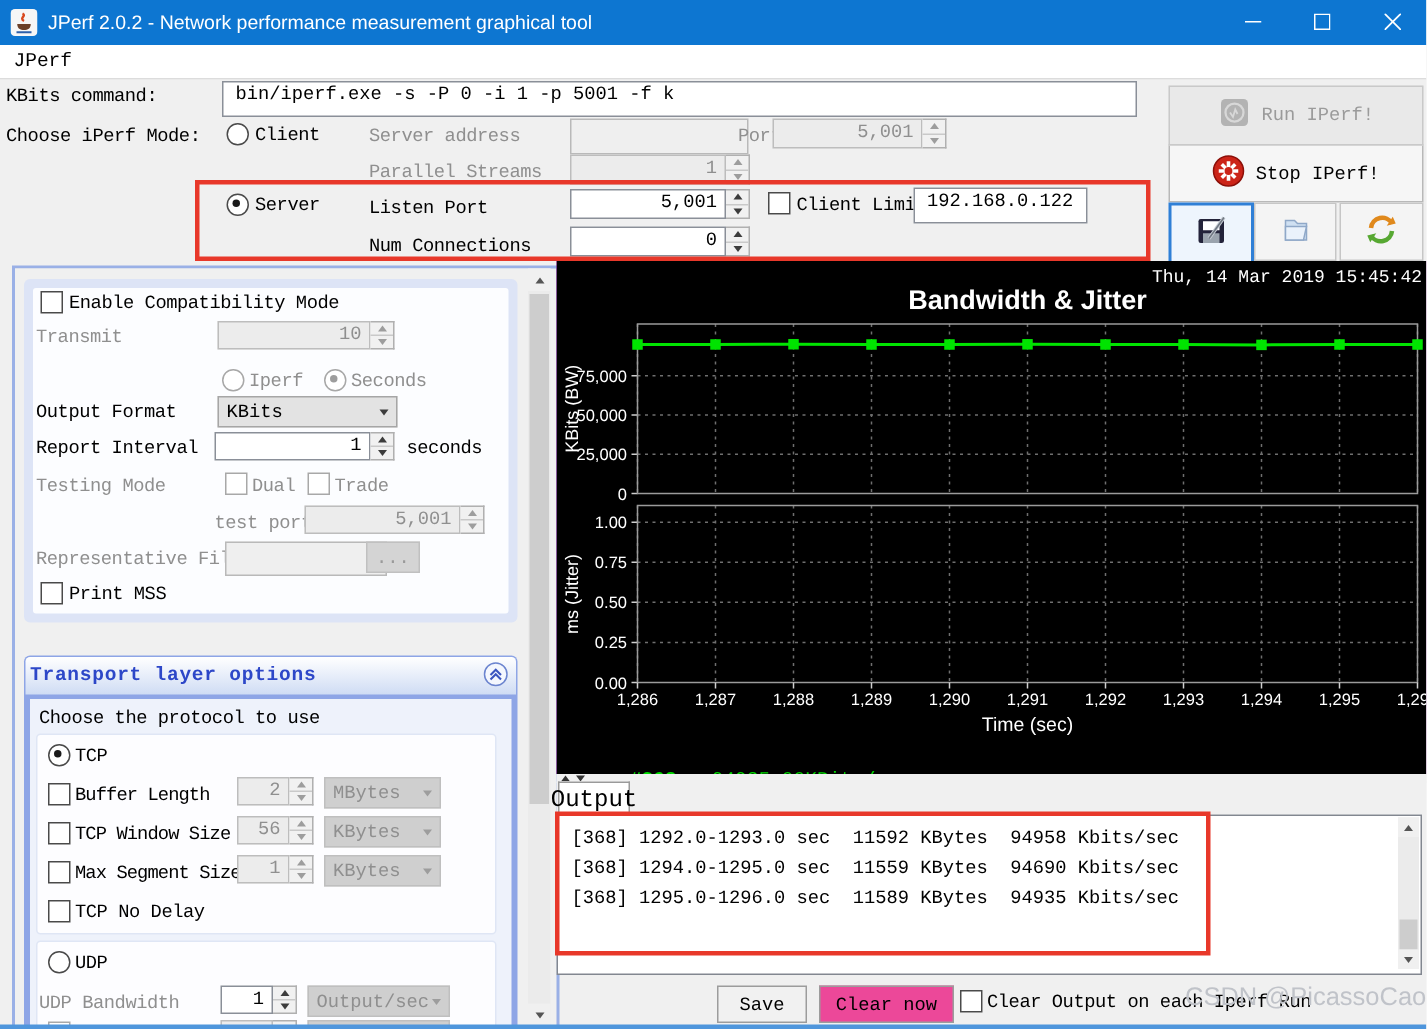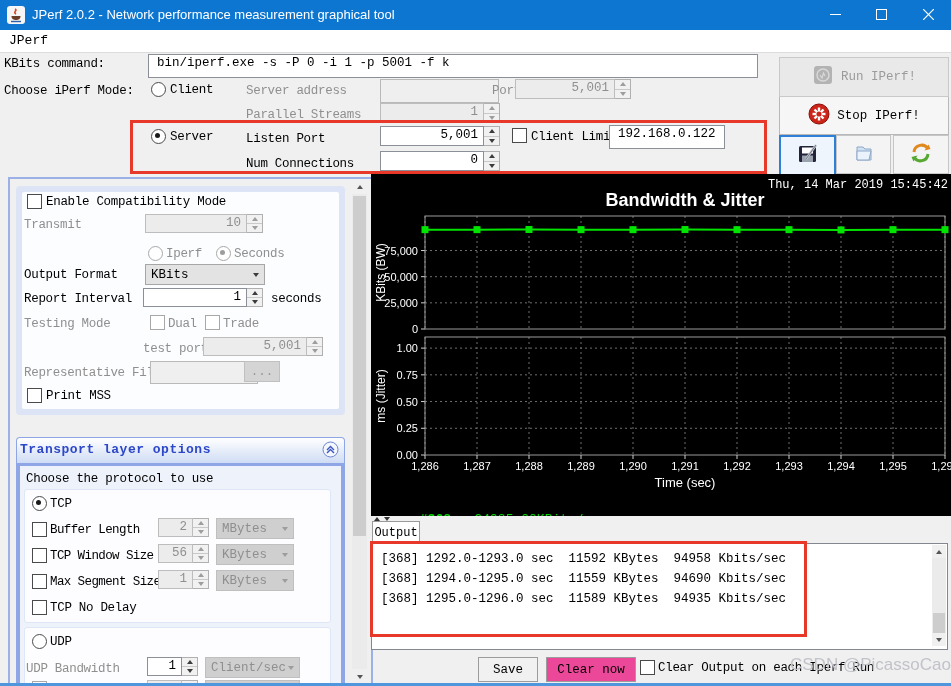--- a/index.html
+++ b/index.html
@@ -47,21 +47,21 @@
   .p2head{position:absolute;left:1px;top:1px;right:1px;height:25px;background:linear-gradient(#ffffff,#cfdcf4);border-radius:3px 3px 0 0}
   .p2title{position:absolute;left:4px;top:5px;color:#2d47c8;font-weight:bold;font-size:13px;letter-spacing:.5px}
   .p2body{position:absolute;left:4px;top:29px;right:4px;bottom:0;background:#eef2fb}
   .group{position:absolute;background:#fdfdff;border:1px solid #dfe6f5;border-radius:3px}
   #chart{left:371px;top:174px;width:580px;height:342px;background:#a21caf}
   .legend{position:absolute;left:2px;top:323px;font-size:13px;white-space:pre}
   .legend .s1{color:#00dc00;font-weight:bold}
   .legend .s2{color:#00dc00}
   .splitter{left:371px;top:516px;width:580px;height:6px;background:#f0f0f0;display:flex;align-items:center;gap:4px;padding-left:3px}
   .tabstrip{left:371px;top:521px;width:580px;height:22px;background:#f0f0f0}
-  .tab{position:absolute;left:1px;top:0;width:46px;height:22px;background:#fff;border:1px solid #9a9a9a;border-bottom:0;display:flex;align-items:center;justify-content:center;font-size:12px}
+  .tab{position:absolute;left:1px;top:0;width:46px;height:22px;background:#fff;border:1px solid #9a9a9a;border-bottom:0;display:flex;align-items:center;justify-content:center;font-size:16px}
   .outbox{left:371px;top:543px;width:575px;height:105px;background:#fff;border:1px solid #828790}
   .outline{white-space:pre;line-height:20px;padding-left:9px}
   .watermark{font-family:"Liberation Sans",sans-serif;font-size:17px;color:#c0c3c9;white-space:pre;z-index:70}
   .bottomstrip{left:0;top:683px;width:951px;height:3px;background:#4f96dc}
 </style>
 </head>
 <body>
 
 <div id="win">
 
@@ -361,21 +361,21 @@
           <div class="btns">
               <div class="sb">
                 <span class="tu"></span>
               </div>
               <div class="sb">
                 <span class="td"></span>
               </div>
             </div>
         </div>
         <div class="a combo dis" style="left:189px;top:220px;width:83px;height:19px">
-          <span>Client/sec</span><span class="td"></span>
+          <span>Output/sec</span><span class="td"></span>
         </div>
 
         <div class="a cbx dis" style="left:16px;top:244px"></div>
         <div class="a spin dis" style="left:131px;top:243px;width:51px;height:19px">
             <div class="val"></div>
             <div class="btns">
               <div class="sb">
                 <span class="tu"></span>
               </div>
             </div>

